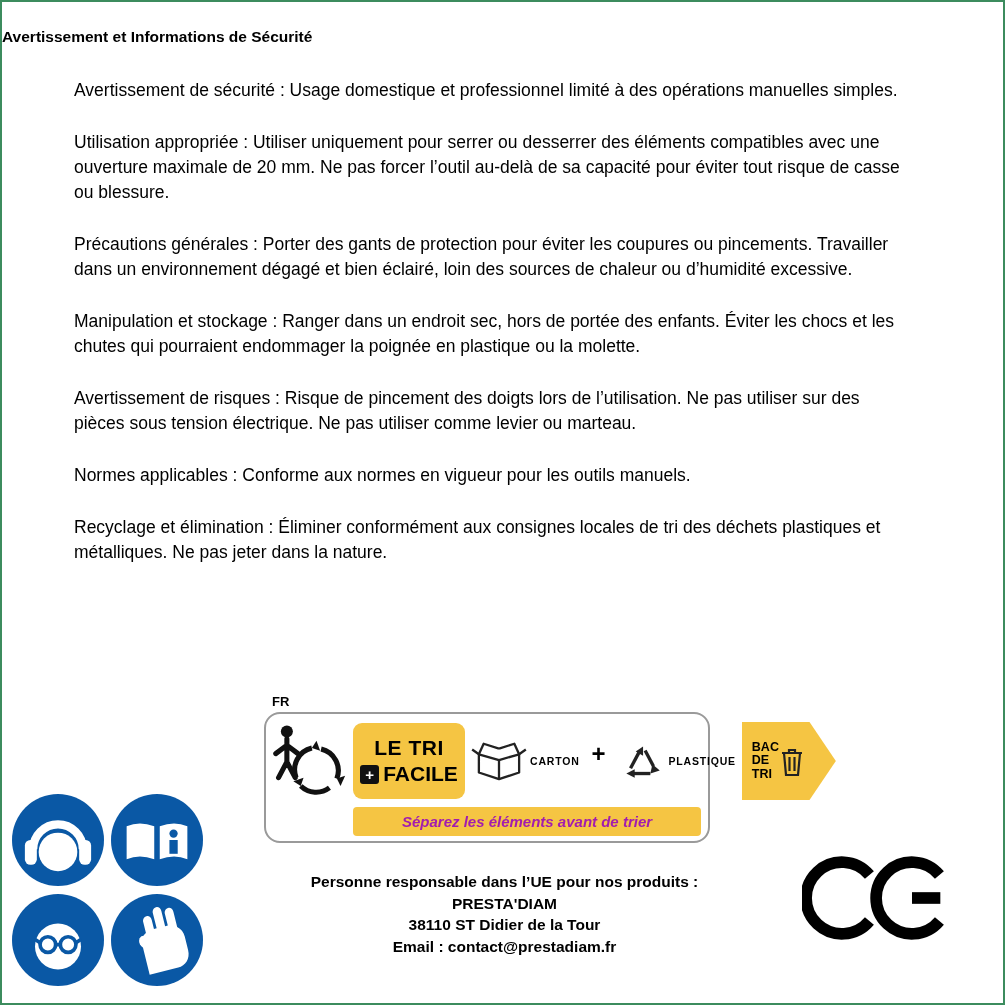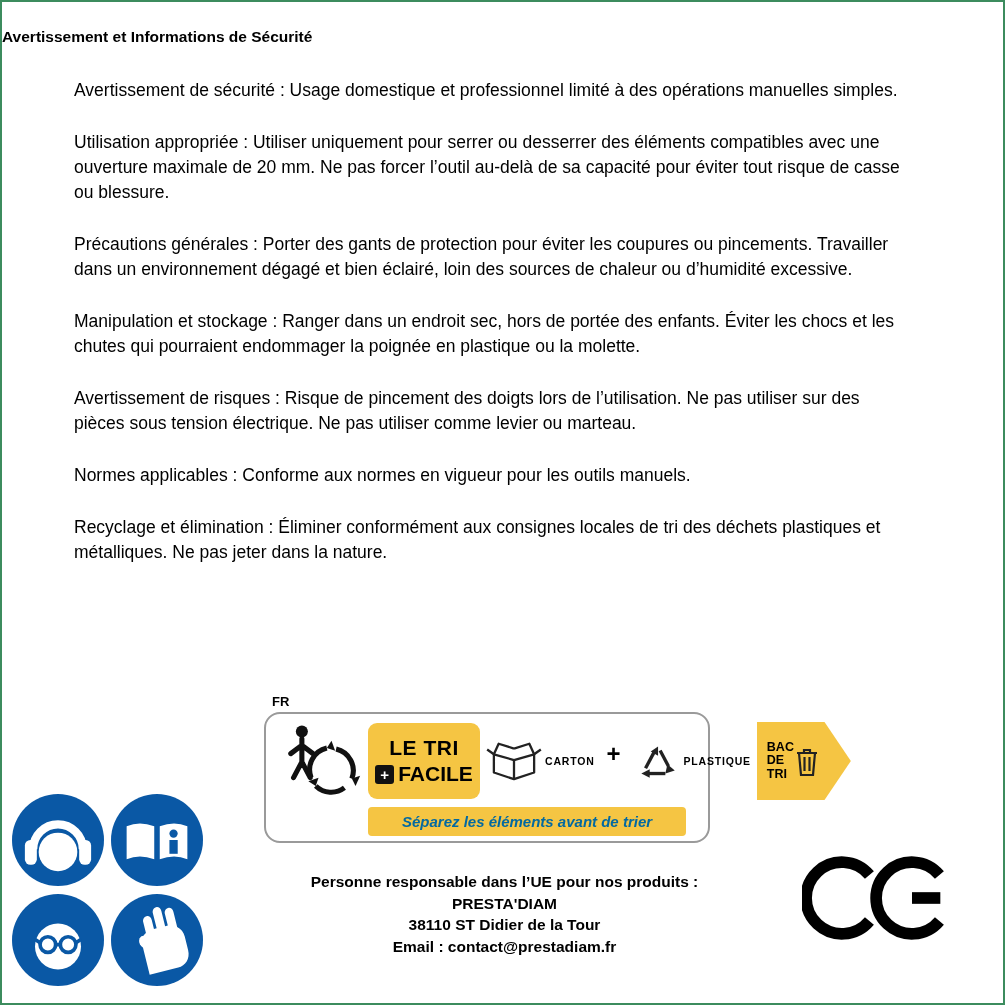--- a/index.html
+++ b/index.html
@@ -9,40 +9,40 @@
   .title{margin-top:26px;text-align:left;font-size:15.5px;font-weight:bold}
   .paras{margin:32px 90px 0 72px;font-size:17.5px;line-height:25px}
   .paras p{margin:0 0 27px}
 
   .icons-grid{position:absolute;left:10px;top:792px;display:grid;grid-template-columns:92px 92px;gap:8px 7px}
   .picto{width:92px;height:92px}
   .picto svg{display:block;width:100%;height:100%}
 
   .recycle{position:absolute;left:262px;top:692px;width:446px}
   .fr{font-size:13px;font-weight:bold;margin:0 0 3px 8px}
-  .label-box{border:2px solid #9a9a9a;border-radius:16px;background:#fff;padding:5px 22px}
+  .label-box{border:2px solid #9a9a9a;border-radius:16px;background:#fff;padding:5px 7px}
   .tri-row{display:flex;align-items:center;gap:6px;height:84px}
   .triman{width:74px;height:84px;flex:none}
   .triman svg{display:block;width:100%;height:100%}
   .badge{width:112px;height:76px;border-radius:9px;display:flex;flex-direction:column;align-items:center;
          justify-content:center;flex:none;background:#F5C543}
   .badge .l1{font-size:21px;font-weight:800;letter-spacing:.5px}
   .badge .l2{display:flex;align-items:center;gap:4px;font-size:21px;font-weight:800;margin-top:2px}
   .plusbox{width:19px;height:19px;background:#111;color:#fff;border-radius:3px;display:flex;
            align-items:center;justify-content:center;font-size:15px;font-weight:bold}
   .materials{flex:1;display:flex;align-items:center;justify-content:center;gap:12px}
   .mat{display:flex;flex-direction:row;align-items:center;gap:3px}
   .mat svg{display:block}
   .mlabel{font-size:10.5px;font-weight:bold;letter-spacing:.8px}
   .mat-plus{font-size:24px;font-weight:bold;margin-top:-14px}
   .pennant{width:94px;height:78px;flex:none;clip-path:polygon(0 0,72% 0,100% 50%,72% 100%,0 100%);
            display:flex;align-items:center;justify-content:flex-start;padding-left:10px;background:#F5C543}
   .bin-lines{font-size:12.5px;font-weight:800;line-height:1.08;text-align:left}
   .strip{margin-left:80px;height:29px;border-radius:4px;display:flex;align-items:center;justify-content:center;
-         font-size:15px;font-style:italic;font-weight:bold;color:#0369a1;margin-top:4px;background:#F5C543}
+         font-size:15px;font-style:italic;font-weight:bold;color:#a21caf;margin-top:4px;background:#F5C543}
 
   .contact{position:absolute;left:250px;top:869px;width:505px;text-align:center;
            font-size:15.5px;font-weight:bold;line-height:21.5px}
   .ce{position:absolute;left:800px;top:850px;width:150px;height:92px}
   .ce svg{display:block;width:100%;height:100%}
 </style>
 </head>
 <body>
 
 <div class="page" style="border-color: rgb(60, 140, 94);">

